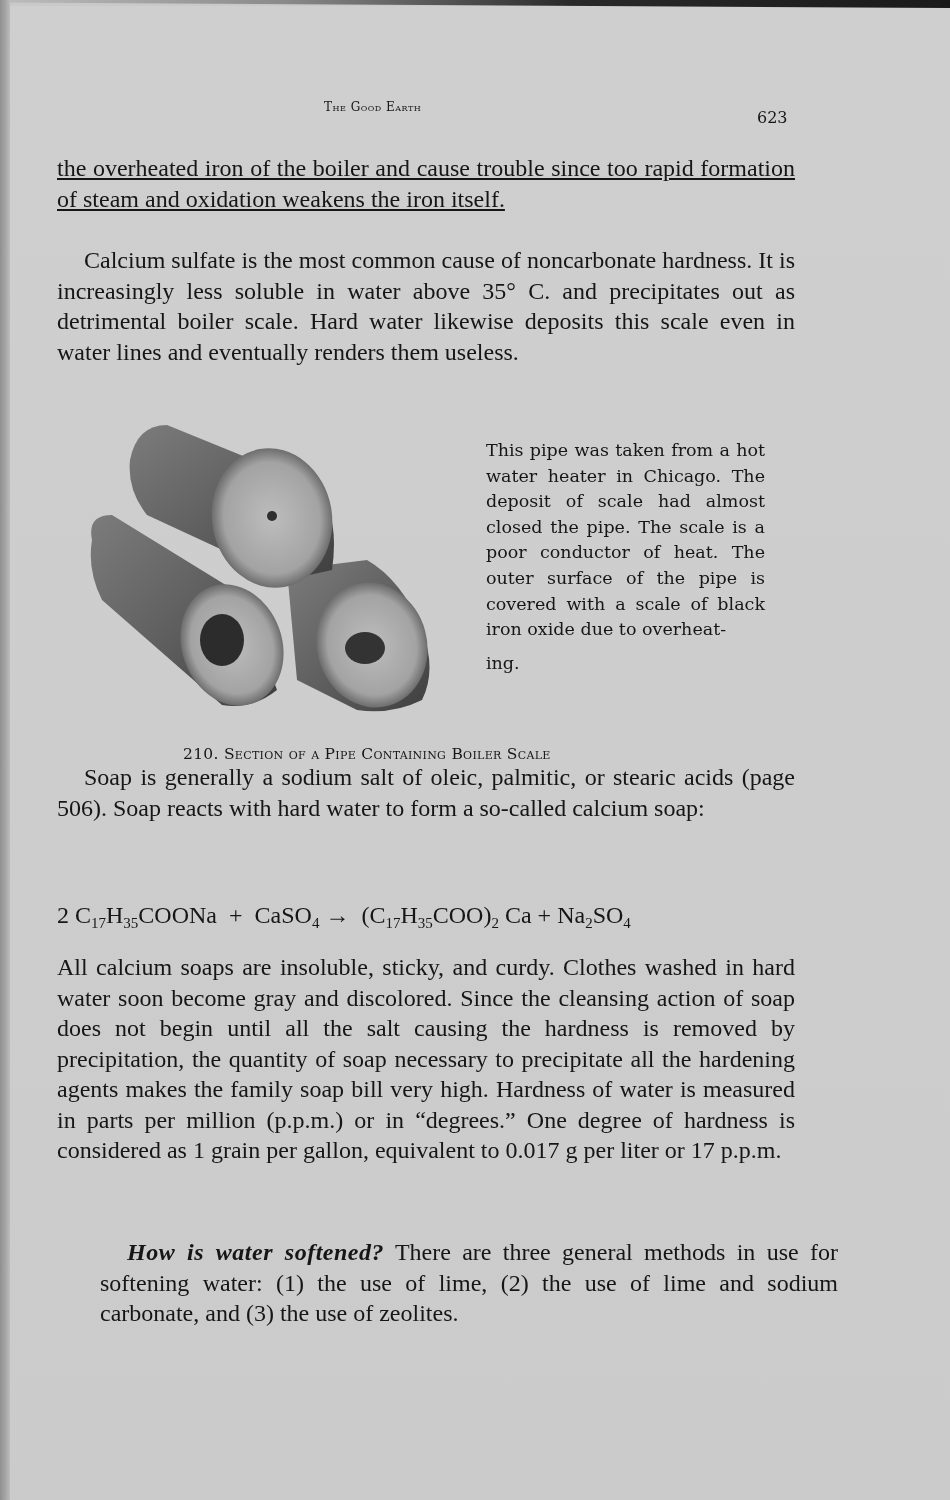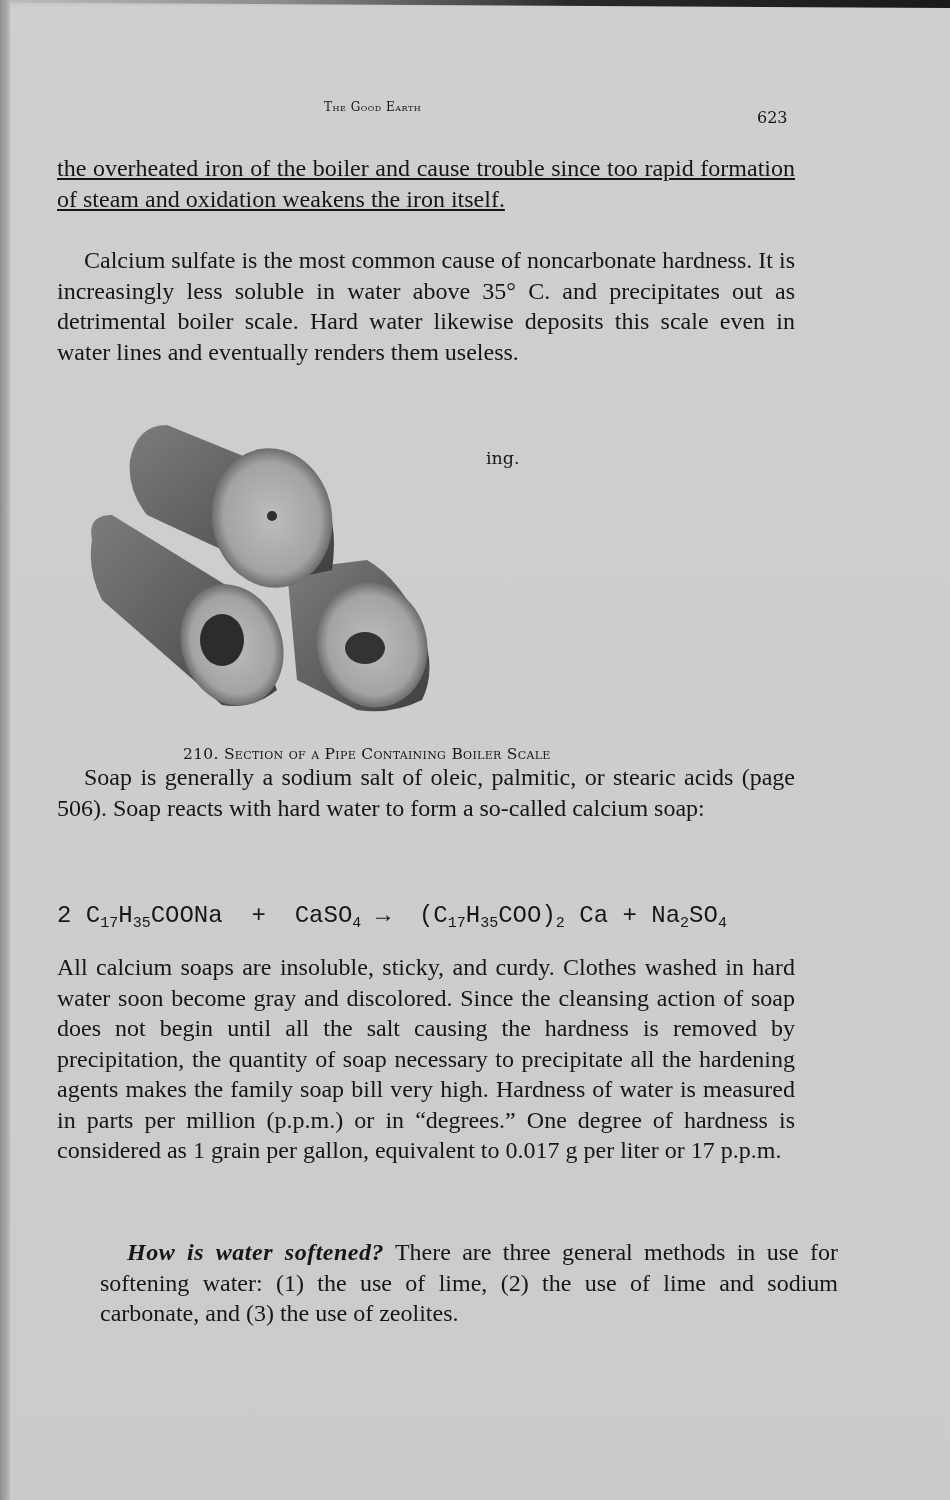--- a/index.html
+++ b/index.html
@@ -49,21 +49,21 @@
     text-align: justify; text-align-last: left;
   }
   .figure-note .last { display:block; text-align: center; margin-top: 8px; }
   .caption {
     position: absolute; left: 183px; top: 745px;
     font-family: "DejaVu Serif", serif; font-size: 15.5px; letter-spacing: 0.3px; text-align: right;
   }
   .caption .sc { font-variant: small-caps; }
   .equation {
     position: absolute; left: 57px; top: 902px; width: 740px;
-    font-family: Liberation Mono, monospace; font-size: 24px;
+    font-family: Liberation Serif, serif; font-size: 24px;
     white-space: nowrap;
   }
   .equation sub { font-size: 15px; vertical-align: -5px; line-height: 0; }
   .q-italic { font-style: italic; font-weight: bold; letter-spacing: 0.5px; }
 </style>
 </head>
 <body>
 
 <div class="page"></div>
 <div class="top-edge"></div>
@@ -98,20 +98,21 @@
   <path d="M205 150 L285 140 Q320 160 340 210 Q355 250 340 280 Q310 295 275 290 L215 260 Z" fill="url(#body)"></path>
   <ellipse cx="290" cy="225" rx="55" ry="63" transform="rotate(-15 290 225)" fill="url(#face)"></ellipse>
   <ellipse cx="283" cy="228" rx="20" ry="16" fill="#333"></ellipse>
 
   <path d="M48 40 Q55 5 85 5 L220 60 Q260 80 250 150 L205 160 L65 95 Q45 70 48 40 Z" fill="url(#body)"></path>
   <ellipse cx="190" cy="98" rx="60" ry="70" transform="rotate(-10 190 98)" fill="url(#face)"></ellipse>
   <circle cx="190" cy="96" r="5" fill="#2e2e2e"></circle>
 </svg>
 
 <div class="figure-note">
+  <span>This pipe was taken from a hot water heater in Chicago. The deposit of scale had almost closed the pipe. The scale is a poor conductor of heat. The outer surface of the pipe is covered with a scale of black iron oxide due to overheat-</span>
   <span class="last">ing.</span>
 </div>
 
 <div class="caption">
   <span>210.</span>
   <span class="sc">Section of a Pipe Containing Boiler Scale</span>
 </div>
 
 <div class="text indent" style="top:762px;">Soap is generally a sodium salt of oleic, palmitic, or stearic acids (page 506). Soap reacts with hard water to form a so-called calcium soap:</div>
 

